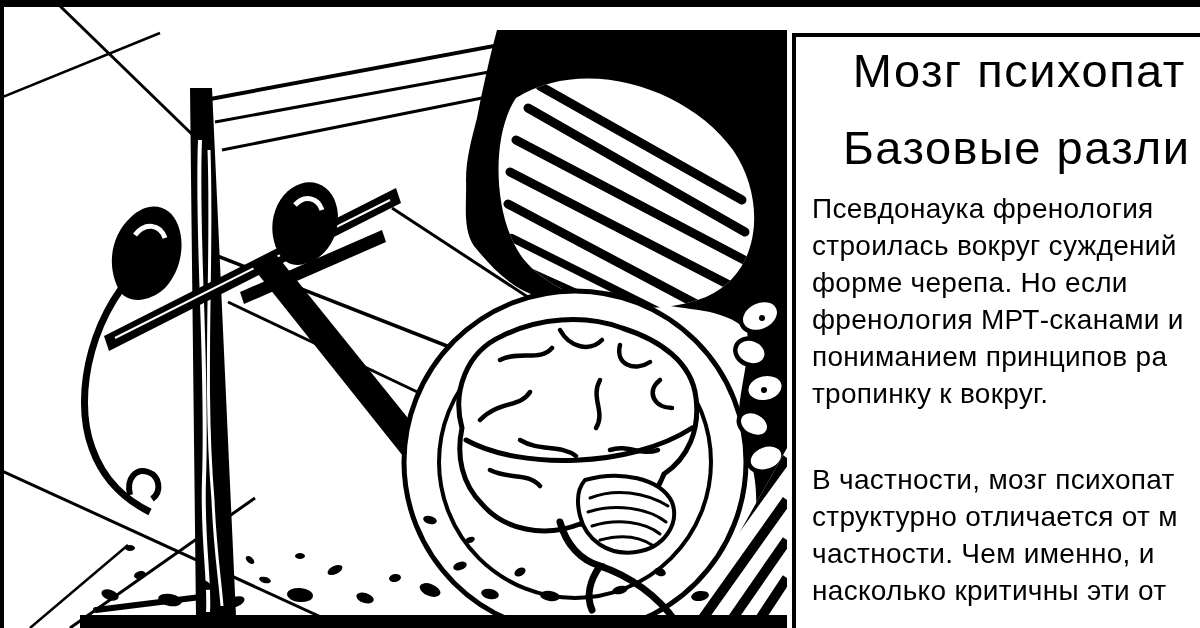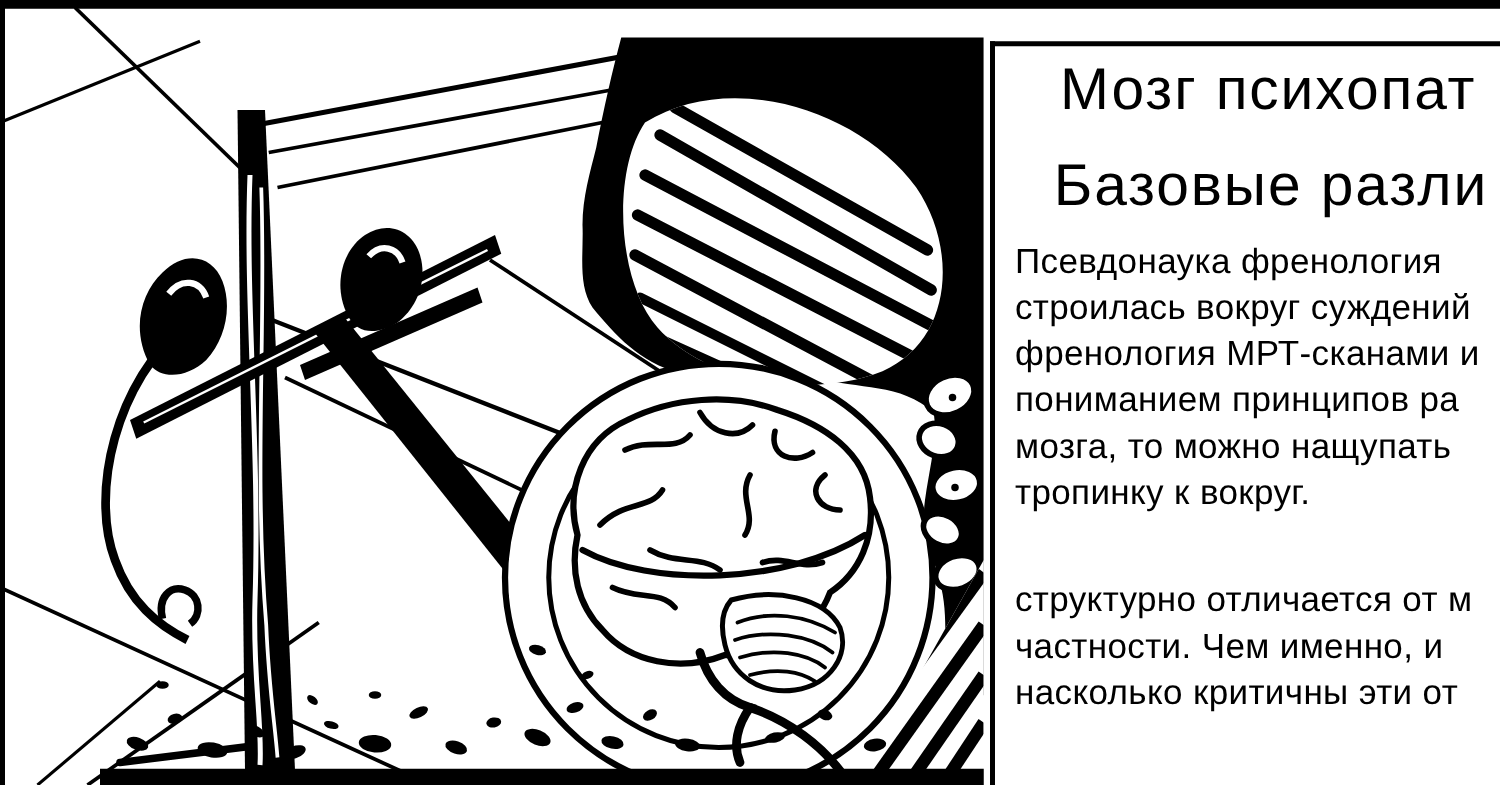--- a/index.html
+++ b/index.html
@@ -3,21 +3,21 @@
 <meta charset="utf-8">
 <style>
   html,body{margin:0;padding:0;background:#fff;}
   .stage{position:relative;width:1200px;height:628px;overflow:hidden;background:#fff;
          font-family:"Liberation Sans",sans-serif;color:#000;}
   .frame-top{position:absolute;left:0;top:0;width:1200px;height:7px;background:#000;z-index:5;}
   svg.illus{position:absolute;left:0;top:0;z-index:1;}
   .panel{position:absolute;left:792px;top:33px;width:520px;height:610px;background:#fff;
          border-left:4px solid #000;border-top:4px solid #000;z-index:4;}
   .title{position:absolute;top:3px;left:0;font-size:47px;line-height:61px;letter-spacing:1.5px;}
-  .title .tl{white-space:nowrap;}
+  .title .tl{white-space:nowrap;text-align:center;}
   .title .t0{margin-left:52px;}
   .title .t1{margin-left:47px;margin-top:16px;}
   .para{position:absolute;left:16px;font-size:28px;line-height:37px;letter-spacing:0.3px;}
   .para .ln{white-space:nowrap;}
   .p1{top:153px;}
   .p2{top:424px;}
 </style>
 </head>
 <body>
 
@@ -172,26 +172,27 @@
 
   <div class="panel">
     <div class="title">
       <div class="tl t0">Мозг психопат</div>
       <div class="tl t1">Базовые разли</div>
     </div>
 
     <div class="para p1">
       <div class="ln">Псевдонаука френология</div>
       <div class="ln">строилась вокруг суждений</div>
+      <div class="ln">форме черепа. Но если</div>
       <div class="ln">френология МРТ-сканами и</div>
       <div class="ln">пониманием принципов ра</div>
-      <div class="ln">мозга, то можно нащупать</div>
       <div class="ln">тропинку к вокруг.</div>
     </div>
 
     <div class="para p2">
+      <div class="ln">В частности, мозг психопат</div>
       <div class="ln">структурно отличается от м</div>
       <div class="ln">частности. Чем именно, и</div>
       <div class="ln">насколько критичны эти от</div>
     </div>
   </div>
 
 </div>
 
 </body></html>

